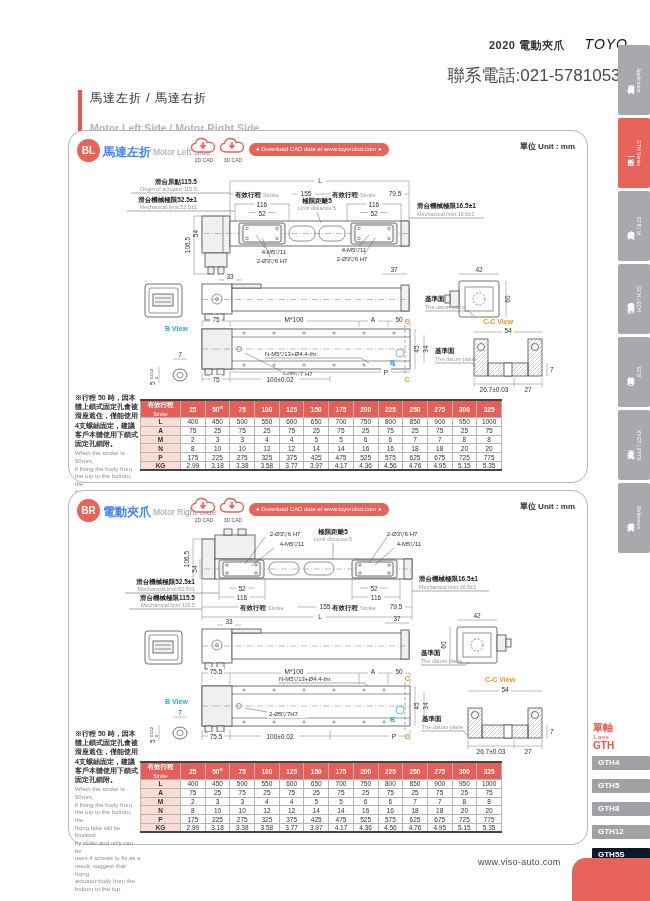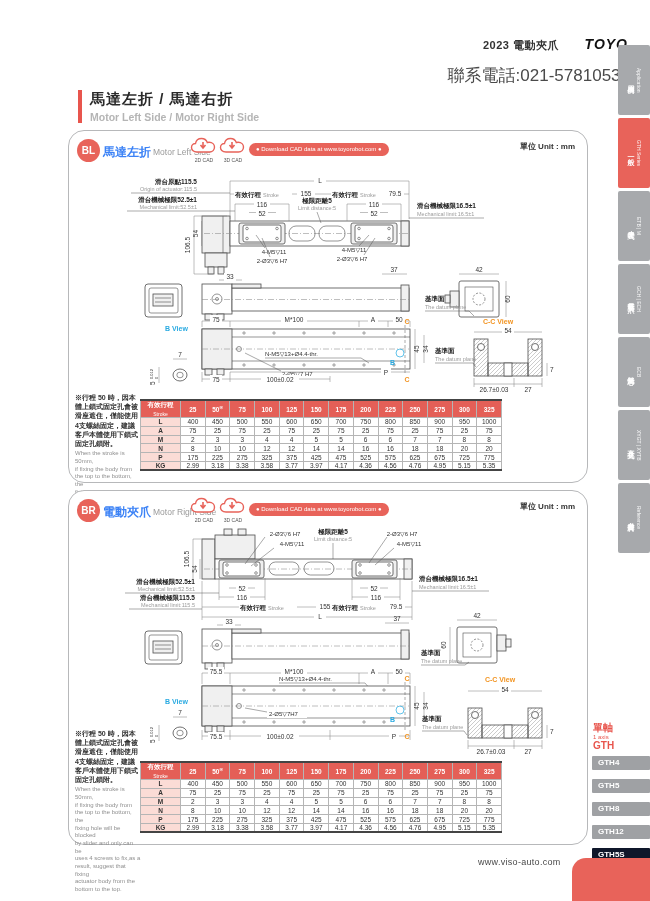--- a/index.html
+++ b/index.html
@@ -1,25 +1,25 @@
 <!DOCTYPE html>
 <html><head>
 <meta charset="utf-8">
 <style>
 *{margin:0;padding:0;box-sizing:border-box}
 body{background:#fff}
 .page{position:relative;width:650px;height:901px;background:#fff;font-family:"Liberation Sans",sans-serif;overflow:hidden}
 
 .cat-line{position:absolute;top:36px;right:22px;font-size:11px;font-weight:bold;color:#333;letter-spacing:.5px}
-.cat-line .toyo{font-size:14px;font-style:italic;font-weight:bold;color:#111;letter-spacing:1px;margin-left:22px}
+.cat-line .toyo{font-size:14px;font-style:italic;font-weight:normal;color:#111;letter-spacing:1px;margin-left:16px}
 .phone{position:absolute;top:64px;right:20px;font-size:17px;color:#4a4a4a}
 
 .title-block{position:absolute;left:78px;top:90px;padding-left:8px;border-left:4px solid #e8554d}
-.title-cn{font-size:15px;font-weight:bold;color:#2a2a2a;letter-spacing:1px}
-.title-en{font-size:10.5px;font-weight:bold;color:#b5b5b5;margin-top:2px}
+.title-cn{font-size:12px;font-weight:normal;color:#2a2a2a;letter-spacing:1px}
+.title-en{font-size:10.5px;font-weight:bold;color:#b5b5b5;margin-top:15px}
 
 .sidebar{position:absolute;left:618px;top:45px;width:32px}
 .vtab{position:relative;width:32px;height:70px;margin-bottom:3px;background:#a7a9ac;display:flex;flex-direction:row;align-items:center;justify-content:center;gap:1px;border-radius:2px}
 .vtab.active{background:#e8635a}
 .vtab span{writing-mode:vertical-rl;color:#fff;line-height:1.1}
 .vtab .cn{font-weight:bold;font-size:7px;letter-spacing:1px}
 .vtab .en{font-size:5px;opacity:.92}
 
 .panel{position:absolute;left:68px;width:520px;background:#fff;border:1.5px solid #b7b8ba;border-radius:16px}
 #panel-bl{top:130px;height:353px}
@@ -74,21 +74,21 @@
 .gtab{height:14px;background:#9fa1a4;color:#fff;font-size:8px;font-weight:bold;line-height:14px;padding-left:6px;margin-bottom:9px;border-radius:1px}
 .gtab.active{background:#0f172a}
 .website{position:absolute;left:478px;top:857px;font-size:9px;color:#4a4a4a;letter-spacing:.3px}
 .red-corner{position:absolute;left:572px;top:858px;width:78px;height:43px;background:#e8635a;border-top-left-radius:14px}
 </style>
 </head>
 <body>
 
 <div class="page">
   <div class="cat-line">
-    <span>2023</span>
+    <span>2020</span>
     <span>電動夾爪</span>
     <span class="toyo">TOYO</span>
   </div>
   <div class="phone">聯系電話:021-57810530</div>
   <div class="title-block">
     <div class="title-cn">馬達左折 / 馬達右折</div>
     <div class="title-en">Motor Left Side / Motor Right Side</div>
   </div>
   <div class="sidebar">
       <div class="vtab">

